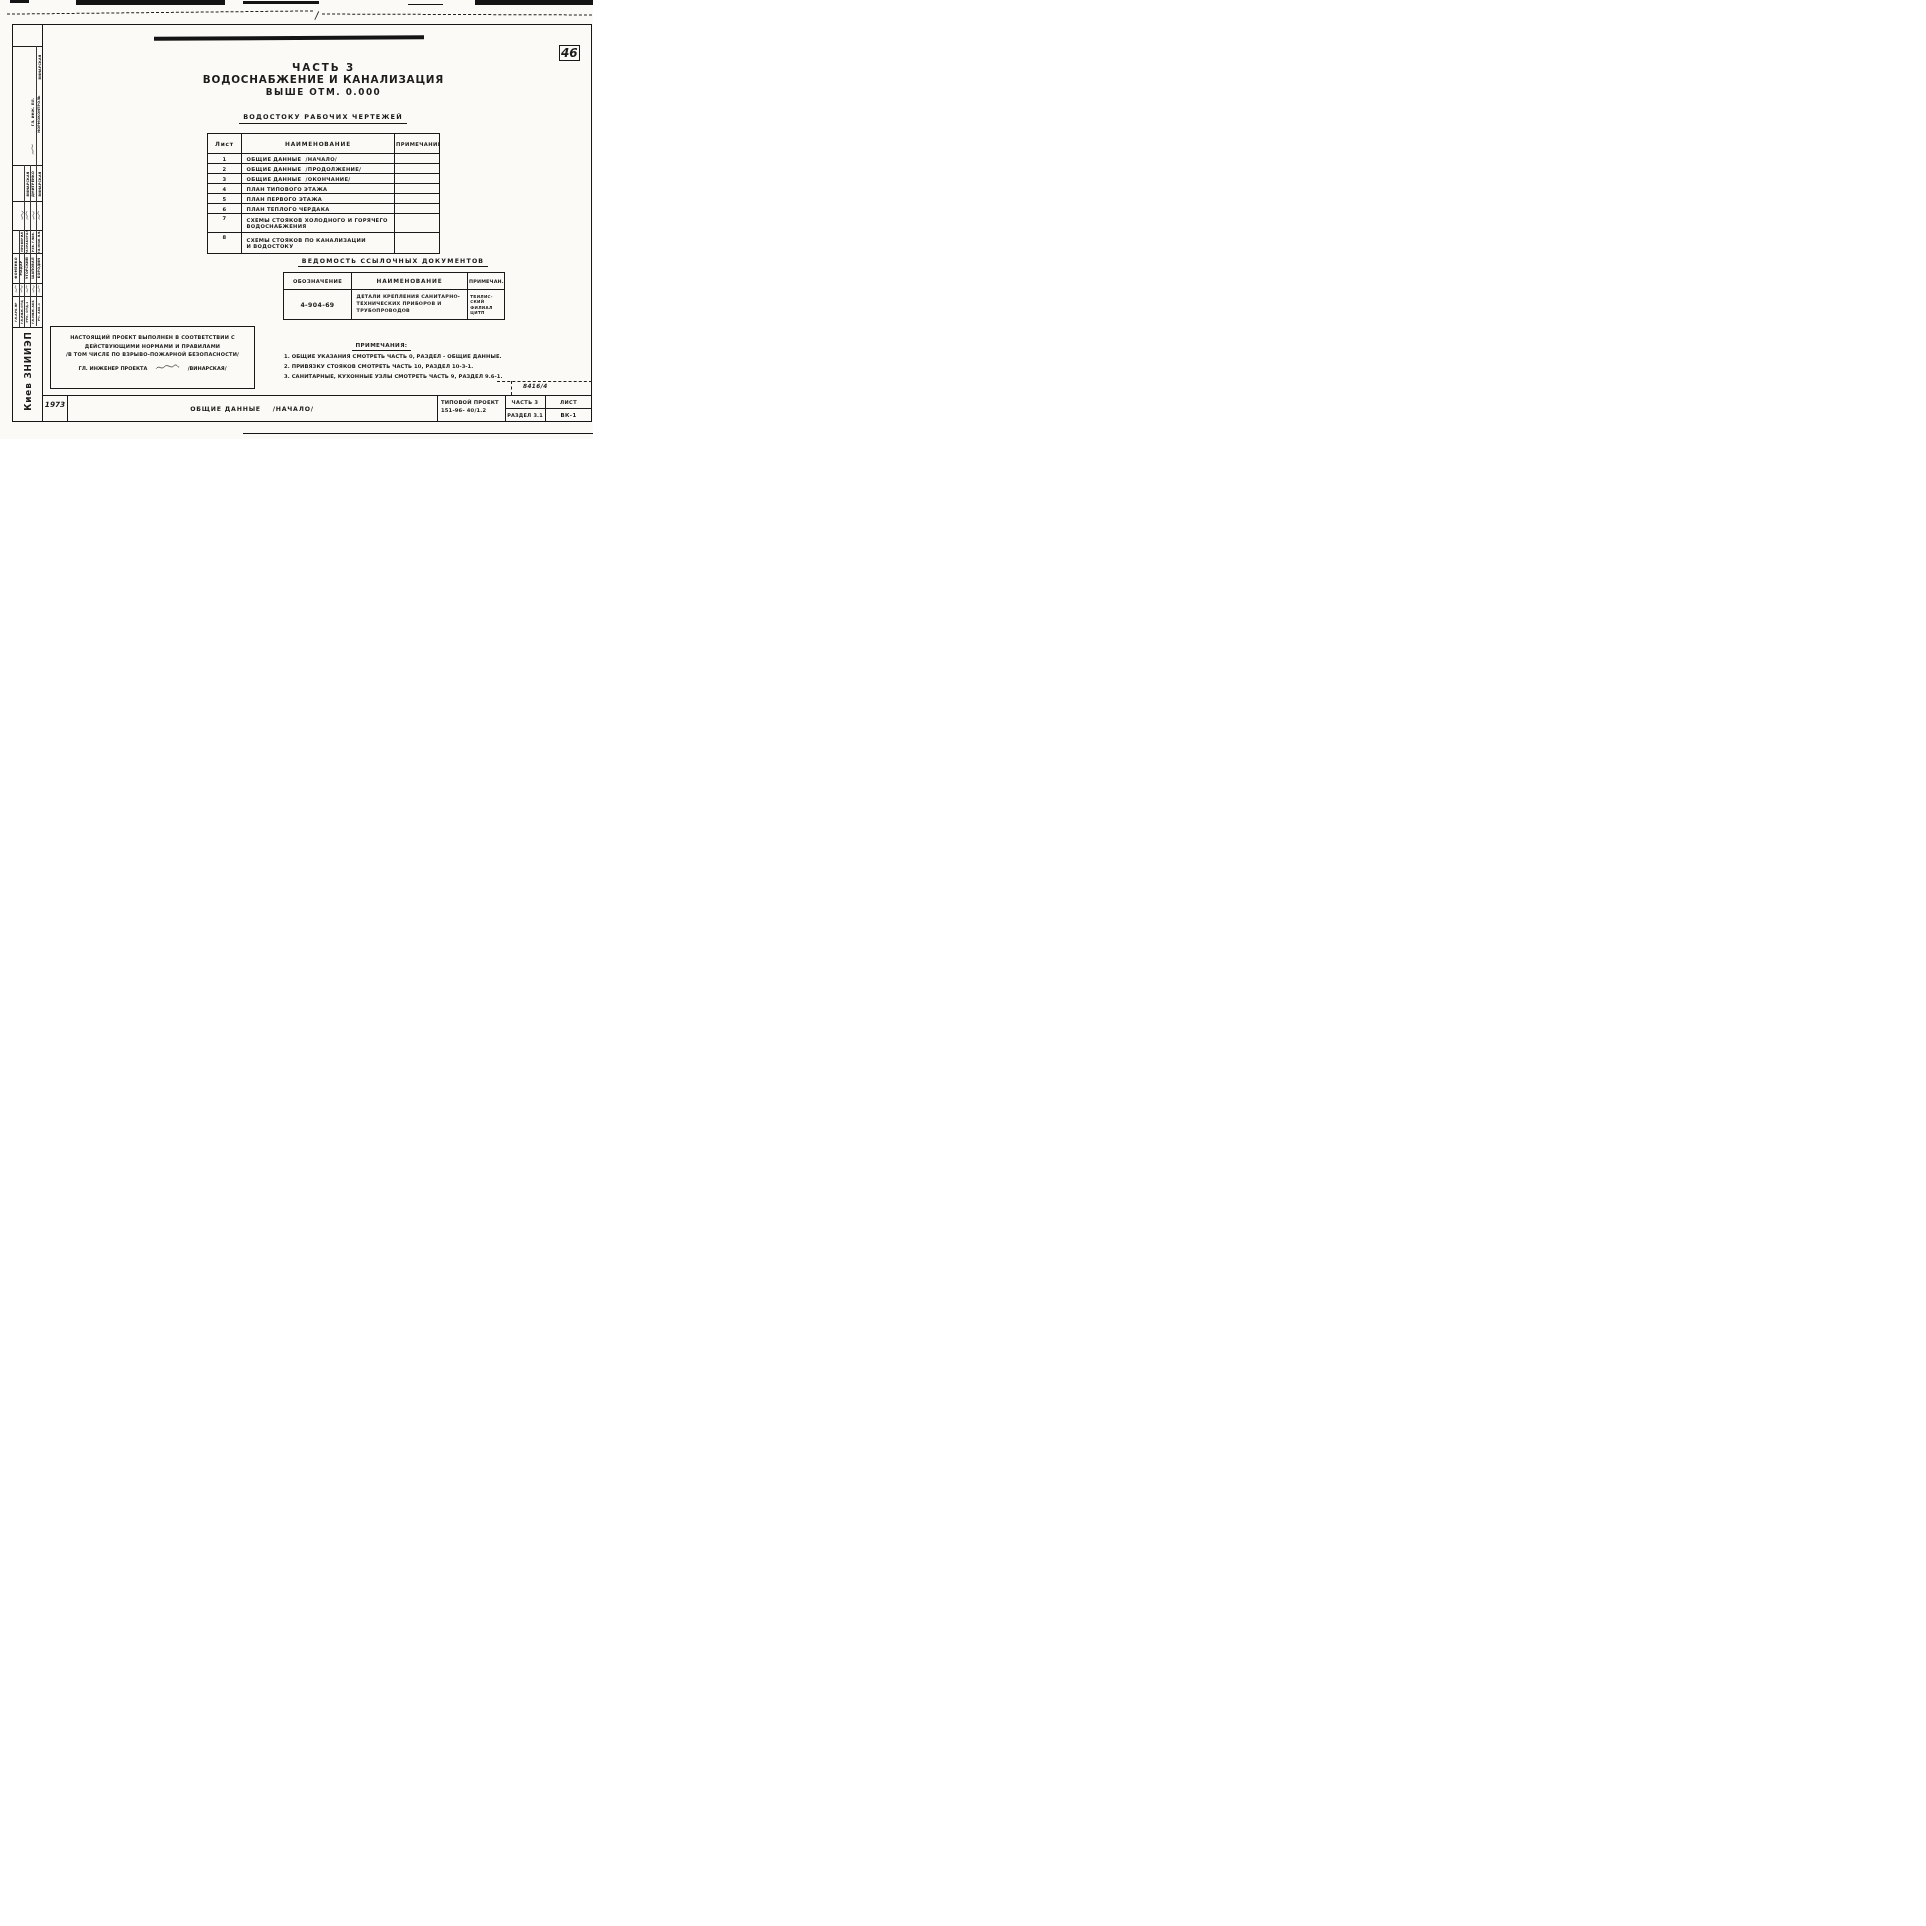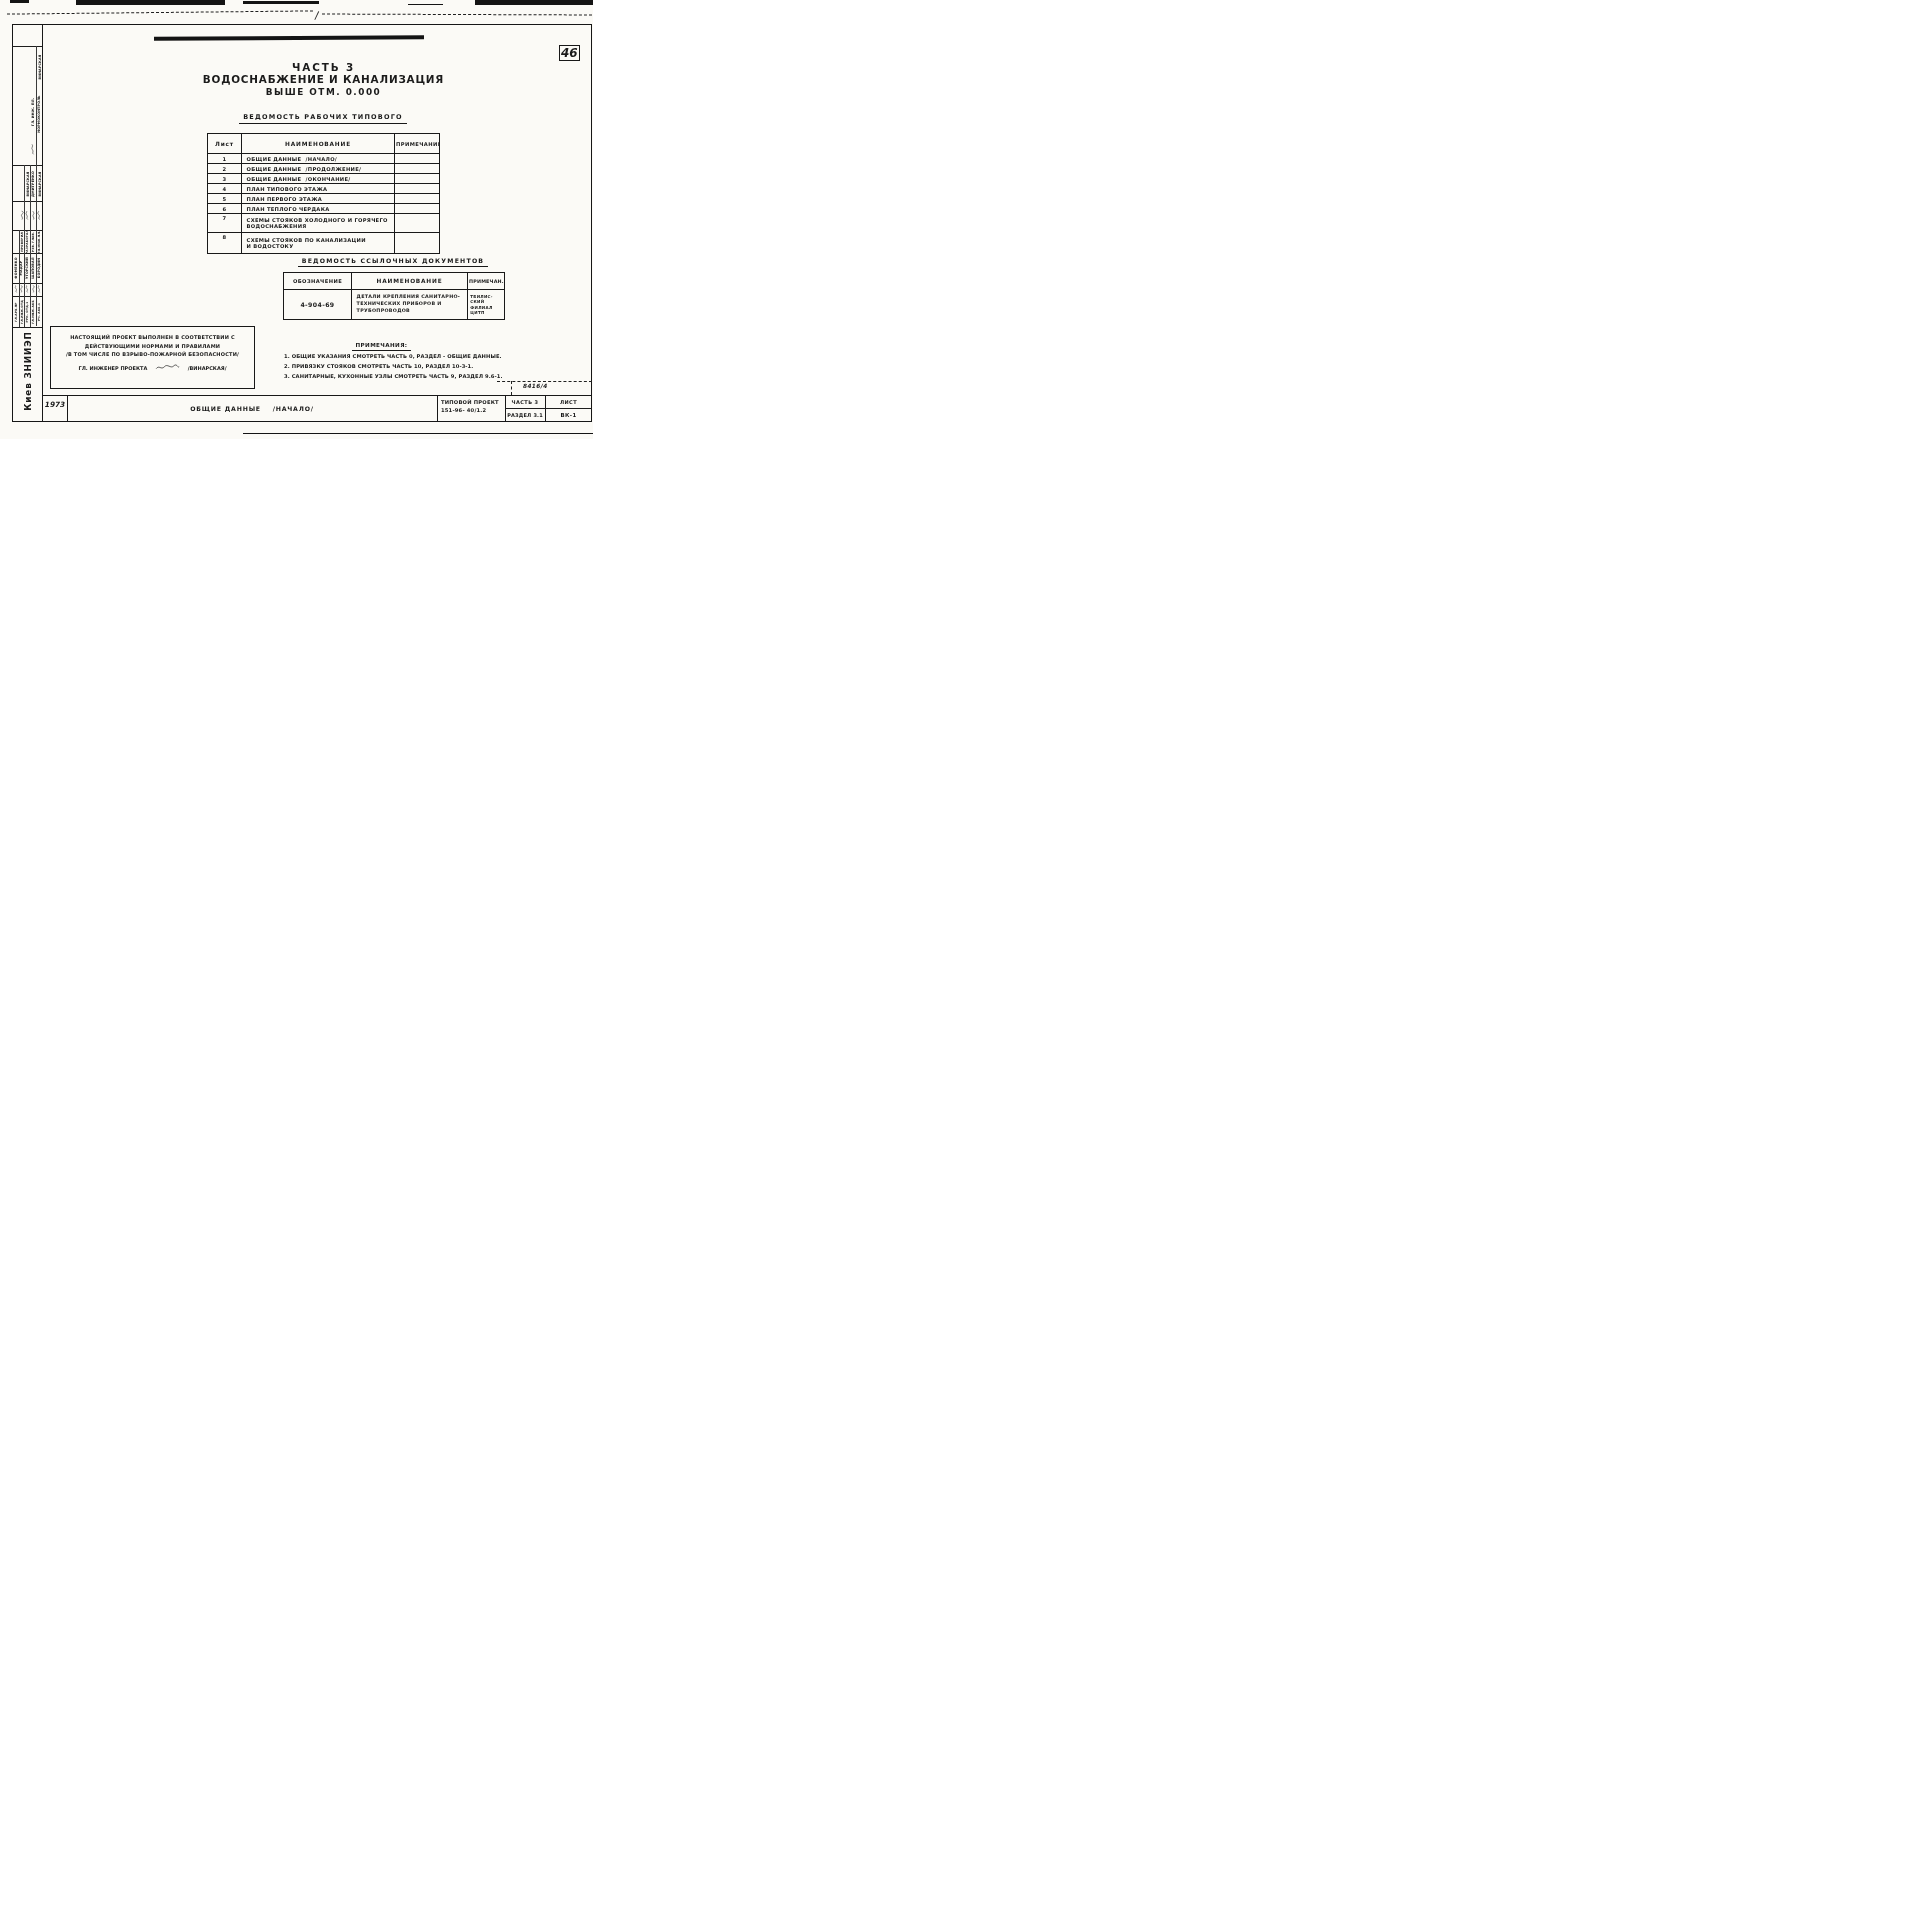--- a/index.html
+++ b/index.html
@@ -207,21 +207,21 @@
 
   <div class="tb-cell" style="left:559px;top:45px;width:18.5px;height:14px;border:0.8px solid #181818;font-size:12px;font-style:italic;">
     <span>46</span>
   </div>
 
   <div class="titleline" style="top:61px;font-size:10.4px;letter-spacing:1.9px;">ЧАСТЬ 3</div>
   <div class="titleline" style="top:73px;font-size:10.4px;letter-spacing:0.8px;">ВОДОСНАБЖЕНИЕ И КАНАЛИЗАЦИЯ</div>
   <div class="titleline" style="top:87px;font-size:8.9px;letter-spacing:1.5px;">ВЫШЕ ОТМ. 0.000</div>
 
   <div class="abs center" style="left:207px;top:113px;width:232px;">
-    <span class="h-ul">ВЕДОМОСТЬ РАБОЧИХ ТИПОВОГО</span>
+    <span class="h-ul">ВОДОСТОКУ РАБОЧИХ ЧЕРТЕЖЕЙ</span>
   </div>
   <table class="tbl" style="left:207px;top:133px;width:232px;">
     <colgroup>
         <col style="width:34px">
         <col style="width:153px">
         <col style="width:45px">
       </colgroup>
     <thead>
       <tr style="height:20px;">
         <th>Лист</th>

